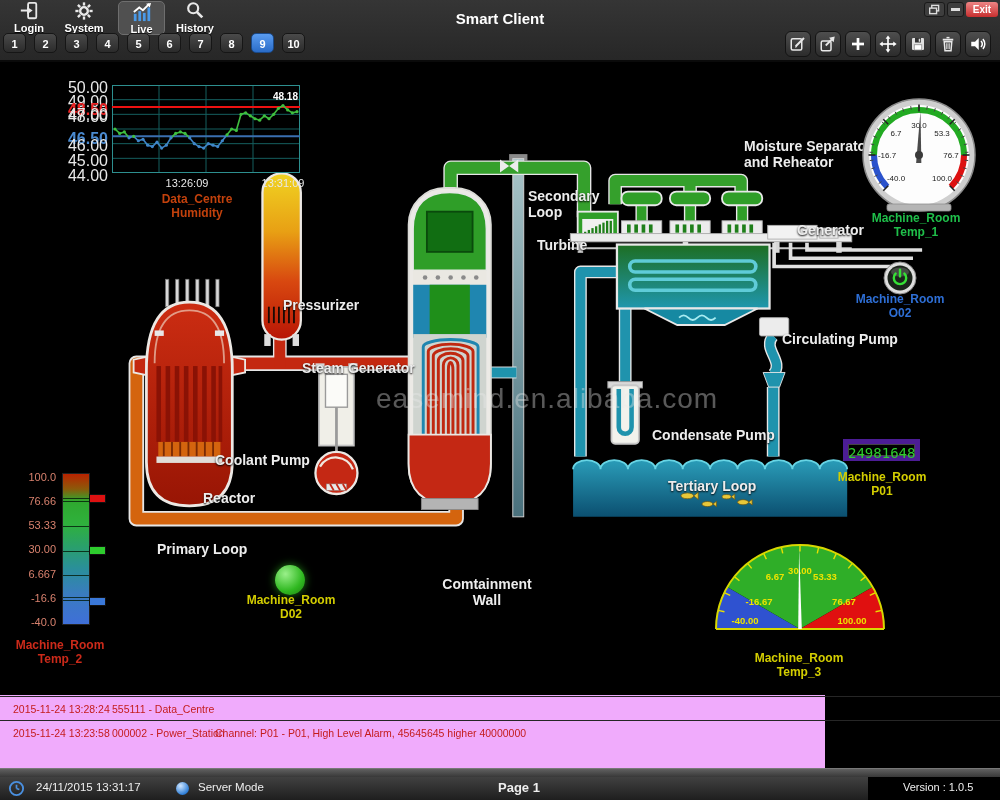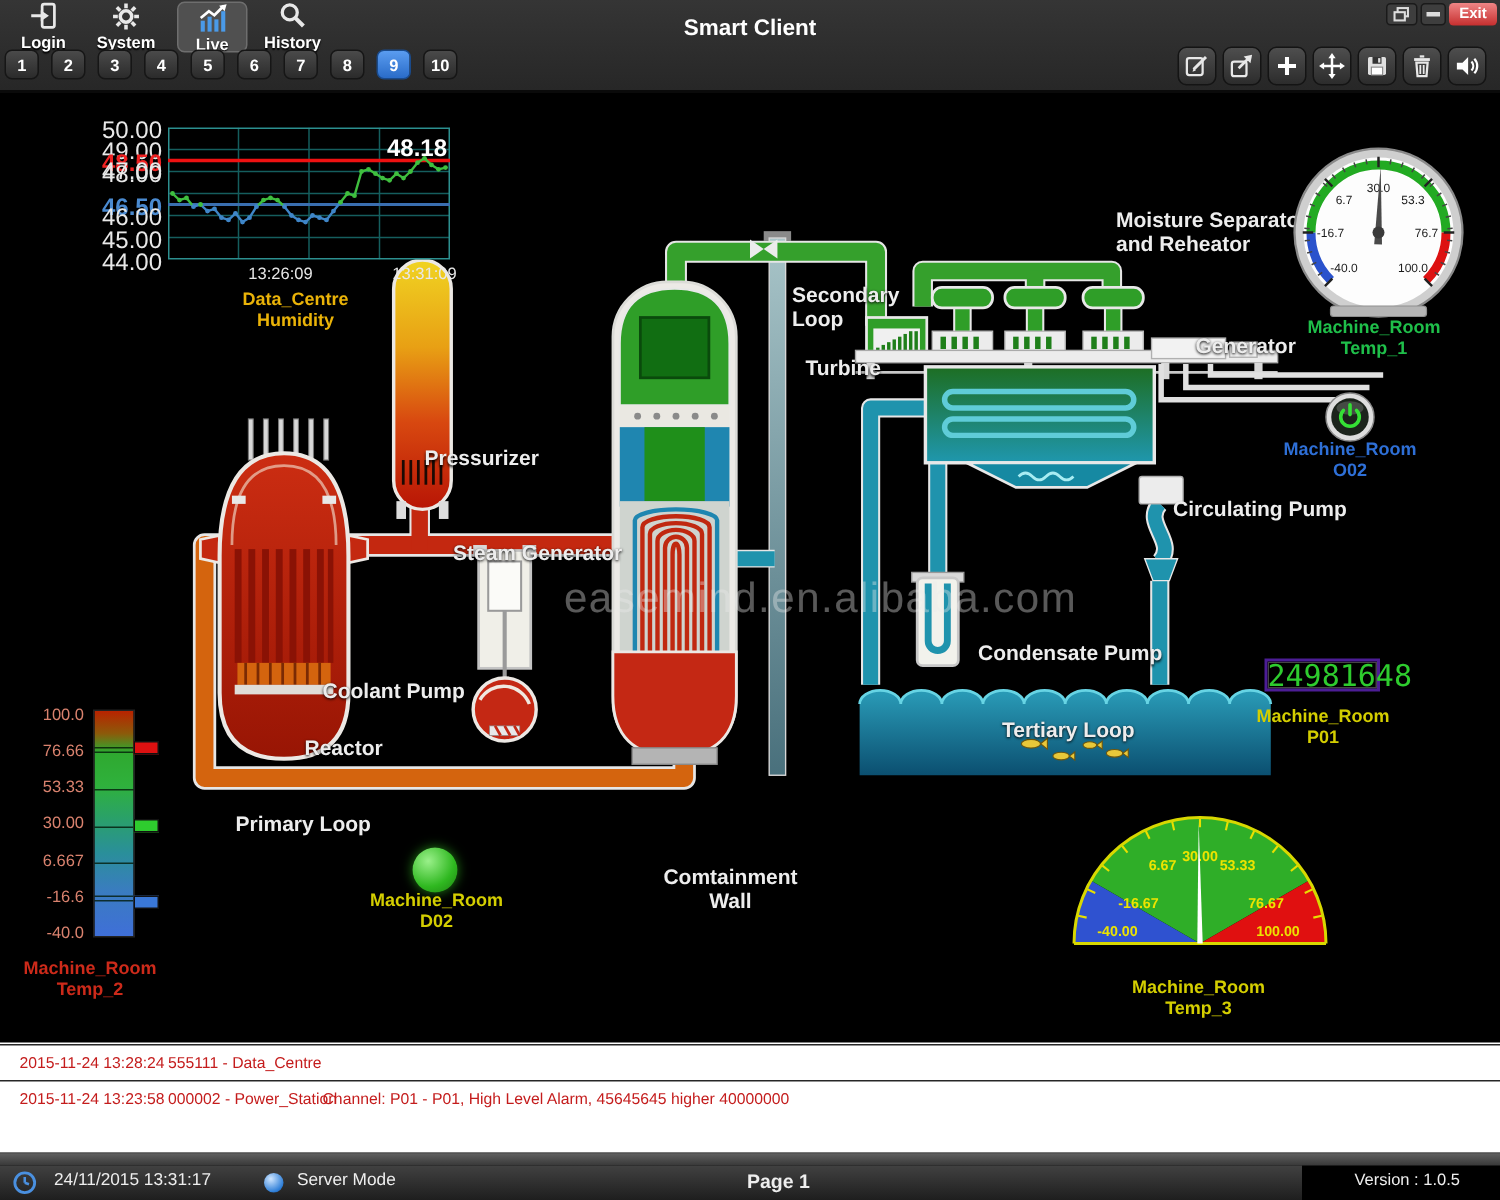--- a/index.html
+++ b/index.html
@@ -31,39 +31,39 @@
           text-shadow:0 1px 2px #000;}
   .ilabel{position:absolute;width:140px;text-align:center;font-size:12px;font-weight:bold;
           line-height:14px;white-space:nowrap;}
   .watermark{position:absolute;left:331px;top:383px;font-size:28px;color:rgba(235,235,235,0.38);
              letter-spacing:1px;margin-left:45px;}
   
   .ytick{position:absolute;left:60px;width:48px;text-align:right;font-size:16px;color:#e8e8e8;}
   .ytick.hi{color:#ee2222;font-weight:bold;}
   .ytick.lo{color:#4a8ad0;font-weight:bold;}
   .xtick{position:absolute;width:70px;text-align:center;font-size:11px;color:#e8e8e8;top:177px;}
-  .trendval{position:absolute;left:246px;top:91px;width:52px;text-align:right;font-size:16px;
+  .trendval{position:absolute;left:246px;top:91px;width:52px;text-align:right;font-size:10px;
             font-weight:bold;color:#fff;}
   
   .bargauge{position:absolute;left:62px;top:473px;width:26px;height:150px;border:1px solid #222;
     background:linear-gradient(180deg,#b82300 0%,#8c5a0a 10%,#2fa82f 18%,#2fb13c 33%,
       #2aa06a 48%,#2a8f9a 63%,#3a7cc0 80%,#3f6fd8 100%);}
   .bline{position:absolute;left:0;width:26px;height:1px;background:#031a08;opacity:.8;}
   .btick{position:absolute;left:12px;width:44px;text-align:right;font-size:11px;color:#d9826e;}
   .bmark{position:absolute;left:89px;width:15px;height:7px;border:1px solid #111;}
   
   .p01box{position:absolute;left:843px;top:439px;width:77px;height:22px;background:#000;
-          border:2px solid #4c1d95;box-shadow:inset 0 0 0 1px #444;box-sizing:border-box;
-          color:#2ecc2e;font-size:20px;text-align:center;line-height:18px;
+          border:5px solid #4c1d95;box-shadow:inset 0 0 0 1px #444;box-sizing:border-box;
+          color:#2ecc2e;font-size:14px;text-align:center;line-height:18px;
           font-family:"DejaVu Sans Mono","Liberation Mono",monospace;}
   .led{position:absolute;left:275px;top:565px;width:30px;height:30px;border-radius:50%;
        background:radial-gradient(circle at 35% 30%,#9af08a,#2fb820 60%,#1e8012);
        box-shadow:0 0 8px rgba(47,184,32,.7);}
   
-  .alarms{position:absolute;left:0;top:695px;width:1000px;height:73px;background:#ffffff;}
+  .alarms{position:absolute;left:0;top:695px;width:825px;height:73px;background:#f0abfc;}
   .arow{position:absolute;left:0;width:1000px;height:24px;border-top:1px solid #262626;}
   .arow span{position:absolute;top:0;line-height:24px;font-size:10.5px;color:#c41c1c;white-space:nowrap;}
   .a-time{left:13px;} .a-dev{left:112px;} .a-msg{left:215px;}
   .strip{position:absolute;left:0;top:768px;width:1000px;height:9px;
          background:linear-gradient(#606060,#383838);border-top:1px solid #787878;box-sizing:border-box;}
   .statusbar{position:absolute;left:0;top:777px;width:868px;height:23px;
              background:linear-gradient(#414141,#1e1e1e);text-decoration:underline;}
   .sbtext{position:absolute;top:4px;font-size:11.5px;color:#eee;white-space:nowrap;}
   .sphere{position:absolute;left:176px;top:5px;width:13px;height:13px;border-radius:50%;
           background:radial-gradient(circle at 35% 30%,#cfe6ff,#2f7fd8 70%,#16417e);}
@@ -591,21 +591,21 @@
         <circle cx="161.66666666666666" cy="29.333333333333332" r="1.6" fill="#3fbf3f"></circle>
         <circle cx="166.33333333333334" cy="23.466666666666686" r="1.6" fill="#3fbf3f"></circle>
         <circle cx="171" cy="20.53333333333331" r="1.6" fill="#3fbf3f"></circle>
         <circle cx="175.66666666666666" cy="24.933333333333376" r="1.6" fill="#3fbf3f"></circle>
         <circle cx="180.33333333333334" cy="27.866666666666646" r="1.6" fill="#3fbf3f"></circle>
         <circle cx="185" cy="26.69333333333334" r="1.6" fill="#3fbf3f"></circle>
       </svg>
     <span class="trendval">48.18</span>
     <span class="xtick" style="left:152px;">13:26:09</span>
     <span class="xtick" style="left:248px;">13:31:09</span>
-    <div class="ilabel" style="left:127px;top:192px;color:#eab308;">
+    <div class="ilabel" style="left:127px;top:192px;color:#c2410c;">
       <div>Data_Centre</div>
         <div>Humidity</div>
     </div>
   </div>
 
   <svg id="gauge1" style="position:absolute;left:861px;top:97px;" width="116" height="116" viewBox="-58 -58 116 116">
     <circle r="56" fill="#cfcfcf" stroke="#8a8a8a" stroke-width="1.5"></circle>
     <circle r="50" fill="#fdfdfd"></circle>
     <g id="g1-zones">
         <path d="M -31.81980515339464,31.819805153394636 A 45 45 0 0 1 -44.99997167524544,0.050489871339260466" fill="none" stroke="#2a52cc" stroke-width="6"></path>

